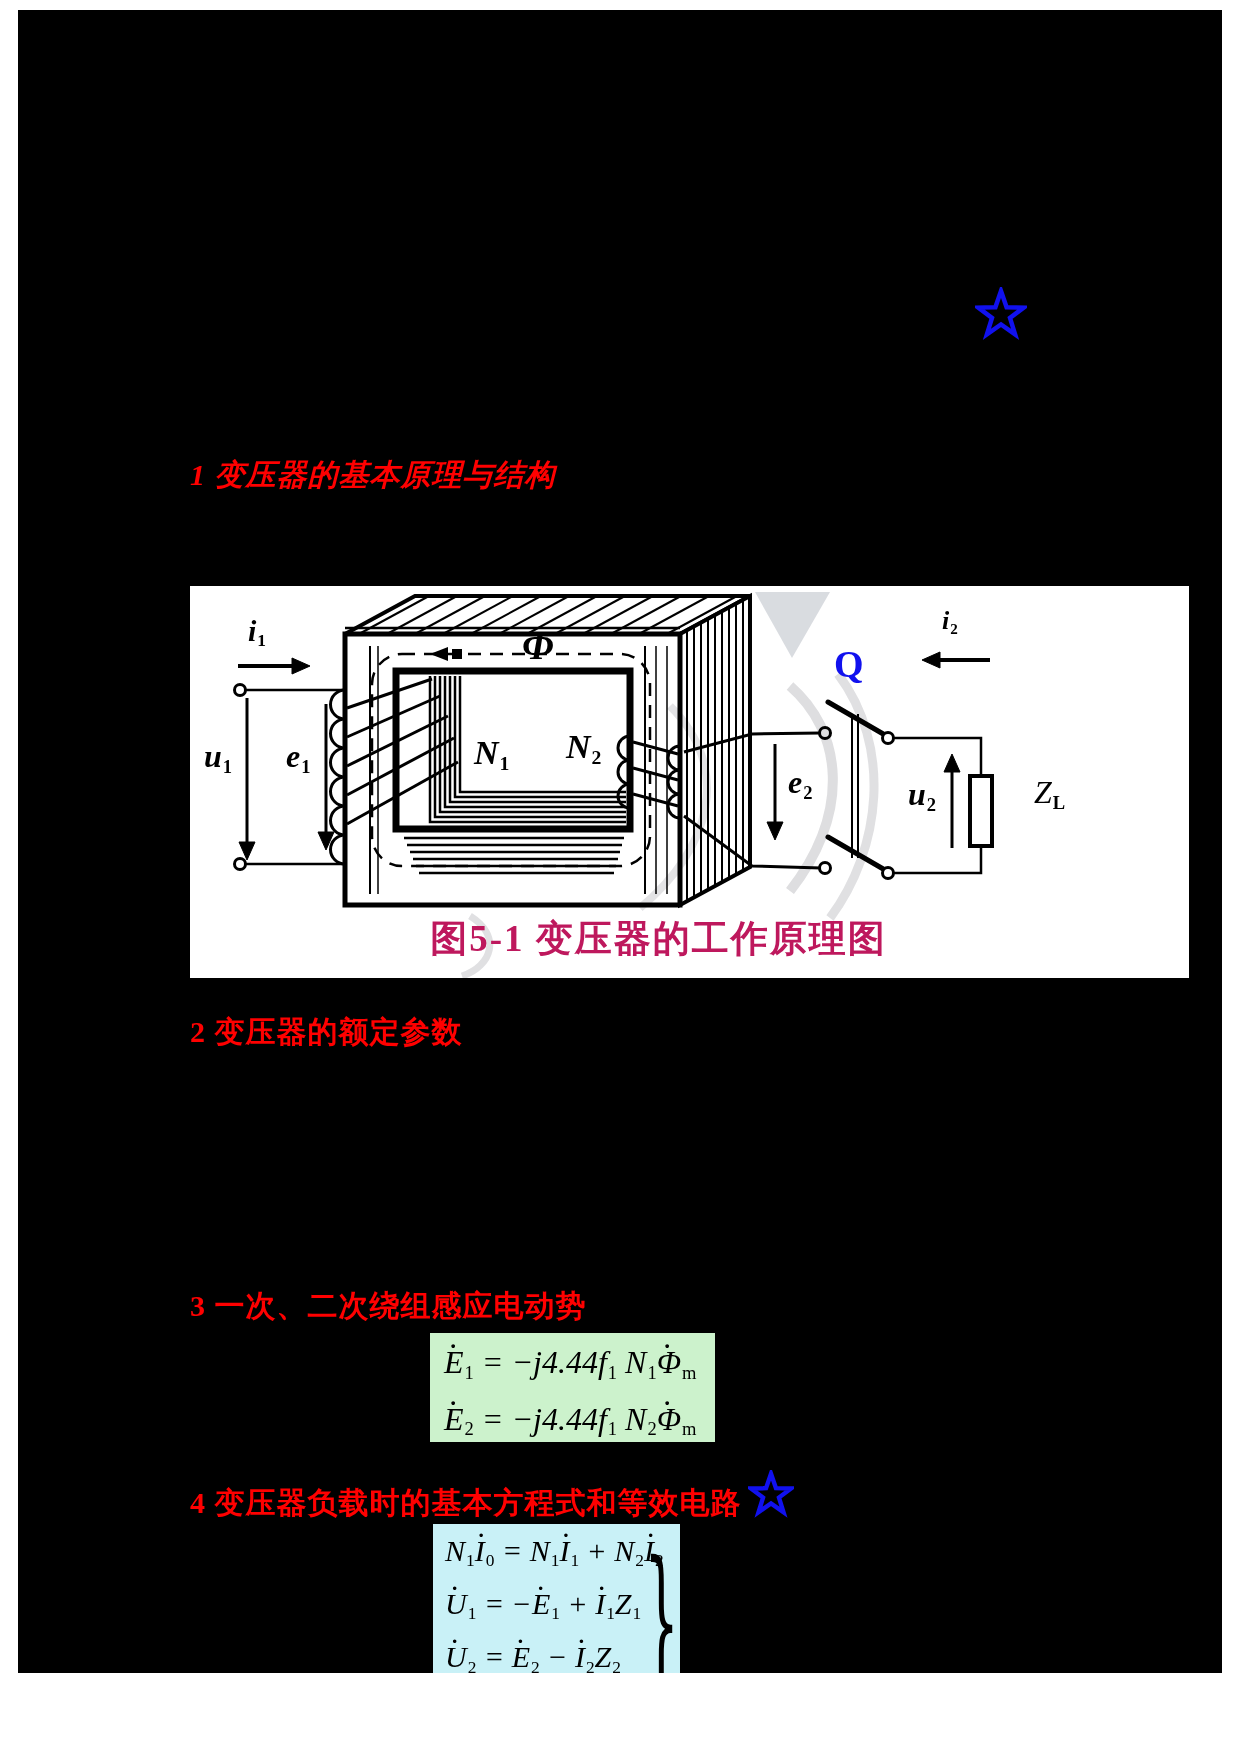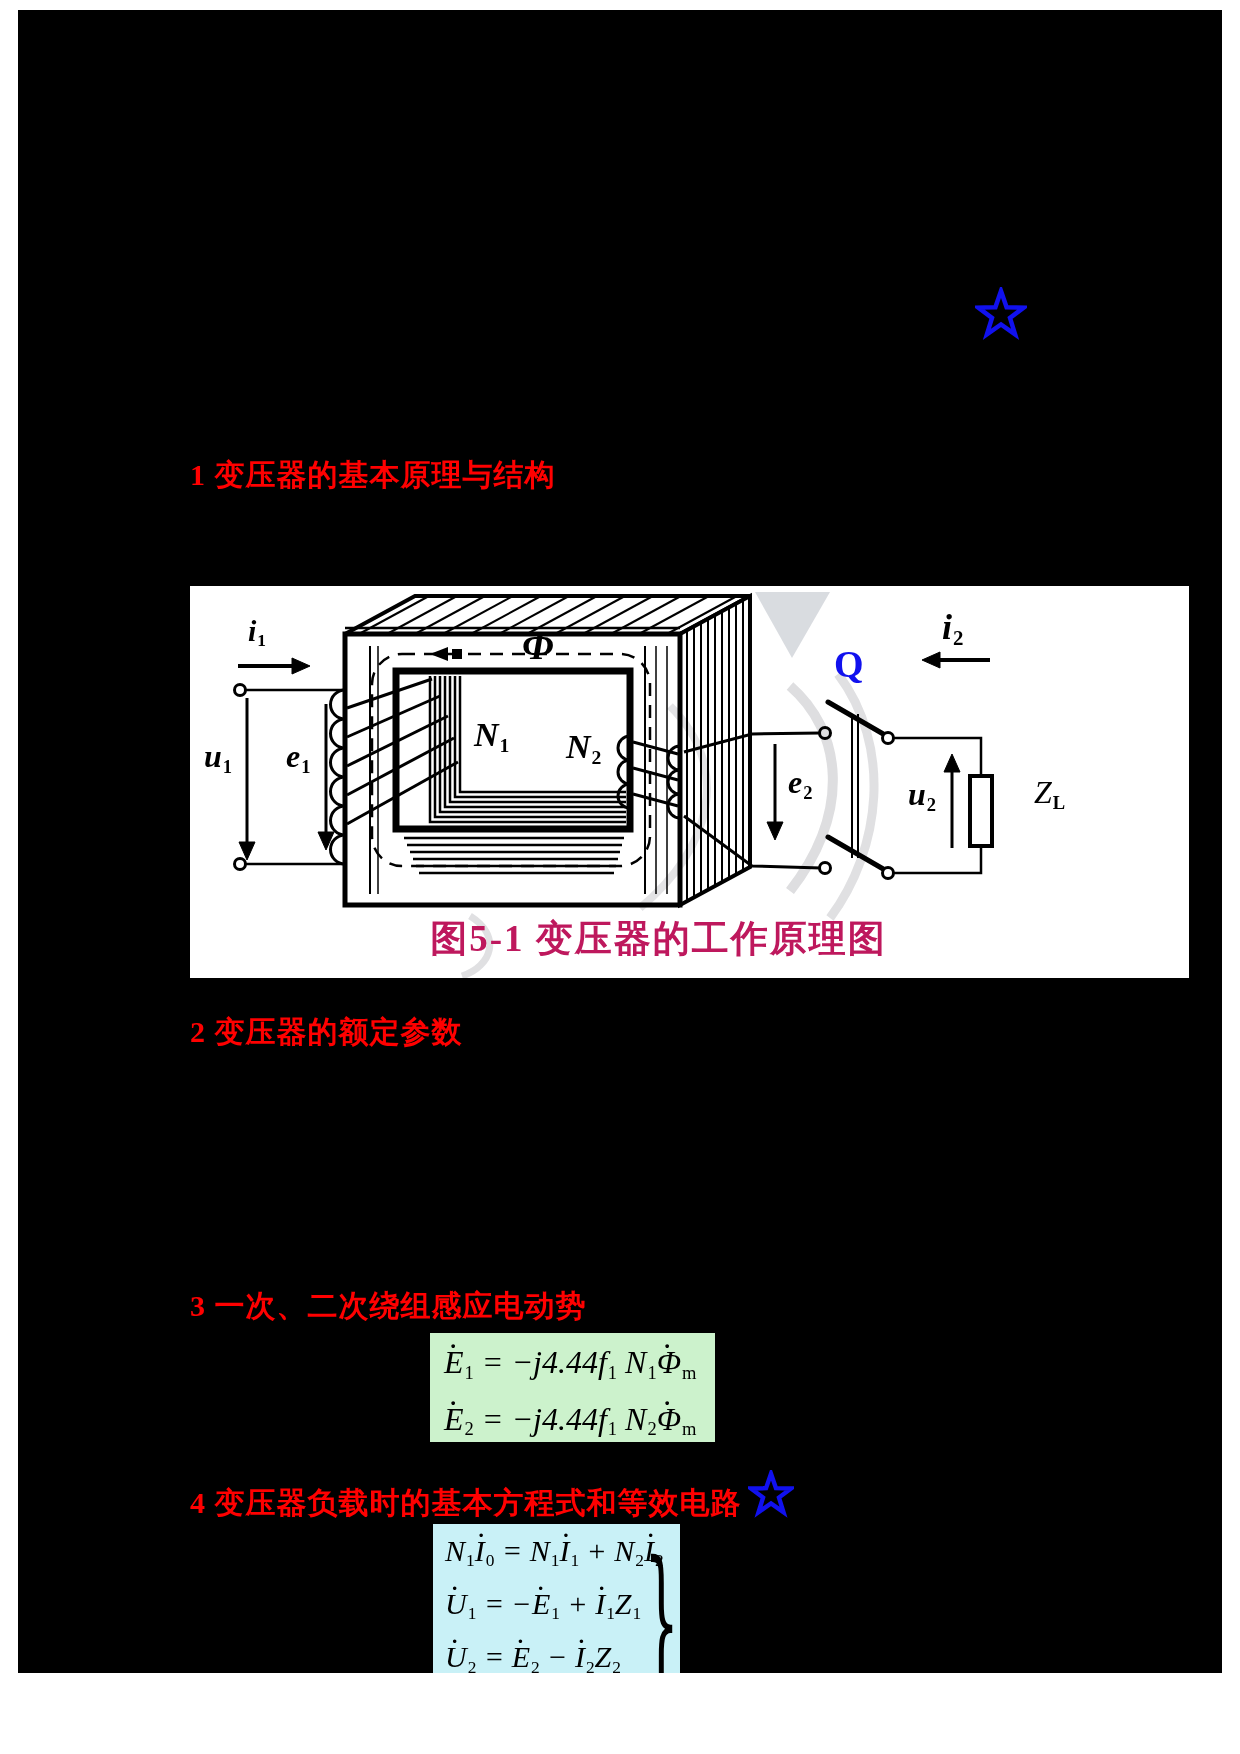--- a/index.html
+++ b/index.html
@@ -32,21 +32,21 @@
 <body>
 
 <div class="page">
 
   <div class="abs" style="left:957px;top:277px;width:52px;height:56px;">
     <svg width="52" height="56" viewBox="0 0 52 56">
       <polygon points="26,4 31.6,20.3 48.8,20.6 35,30.9 40.1,47.4 26,37.5 11.9,47.4 17,30.9 3.2,20.6 20.4,20.3" fill="none" stroke="#1111ee" stroke-width="4.5"></polygon>
     </svg>
   </div>
 
-  <div class="heading" style="top:445px;">1 变压器的基本原理与结构</div>
+  <div class="heading" style="top:445px;font-style:italic;">1 变压器的基本原理与结构</div>
 
   <div class="figure">
     <svg width="840" height="392" viewBox="0 0 840 392">
 
       <g stroke="#000" fill="none">
 
         <polygon points="155,48 225,10 560,10 490,48" stroke-width="4" fill="#fff"></polygon>
         <g stroke-width="2">
           <line x1="169" y1="48" x2="239" y2="10"></line>
             <line x1="197" y1="48" x2="267" y2="10"></line>
@@ -193,25 +193,25 @@
         <path d="M480,120 C542,182 522,262 450,322" stroke="#dadadd" stroke-width="8" fill="none"></path>
         <path d="M280,330 C312,350 302,380 272,390" stroke="#d6d6d9" stroke-width="7" fill="none"></path>
       </g>
     </svg>
 
     
     <div class="fig-label" style="left:58px;top:28px;font-size:30px;"><span class="fx"><span class="bb">i</span><sub>1</sub></span></div>
     <div class="fig-label" style="left:14px;top:152px;font-size:32px;"><span class="fx"><span class="bb">u</span><sub>1</sub></span></div>
     <div class="fig-label" style="left:96px;top:152px;font-size:32px;"><span class="fx"><span class="bb">e</span><sub>1</sub></span></div>
     <div class="fig-label" style="left:332px;top:36px;font-size:40px;"><span class="fx"><span class="bb">Φ</span></span></div>
-    <div class="fig-label" style="left:284px;top:130px;font-size:34px;"><span class="fx"><span class="bb">N</span><sub>1</sub></span></div>
+    <div class="fig-label" style="left:284px;top:148px;font-size:34px;"><span class="fx"><span class="bb">N</span><sub>1</sub></span></div>
     <div class="fig-label" style="left:376px;top:142px;font-size:34px;"><span class="fx"><span class="bb">N</span><sub>2</sub></span></div>
     <div class="fig-label" style="left:598px;top:178px;font-size:32px;"><span class="fx"><span class="bb">e</span><sub>2</sub></span></div>
     <div class="fig-label qlabel" style="left:644px;top:56px;font-size:38px;color:#1111ee;"><span class="fx rm"><span class="bb">Q</span></span></div>
-    <div class="fig-label" style="left:752px;top:20px;font-size:36px;"><span class="fx"><span class="bb">i</span><sub>2</sub></span></div>
+    <div class="fig-label" style="left:752px;top:20px;font-size:26px;"><span class="fx"><span class="bb">i</span><sub>2</sub></span></div>
     <div class="fig-label" style="left:718px;top:190px;font-size:32px;"><span class="fx"><span class="bb">u</span><sub>2</sub></span></div>
     <div class="fig-label" style="left:804px;top:188px;font-size:32px;font-weight:normal;margin-left:40px;"><span class="fx"><span class="bb">Z</span><sub>L</sub></span></div>
 
     <div class="caption">图5-1  变压器的工作原理图</div>
   </div>
 
   <div class="heading" style="top:1002px;">2  变压器的额定参数</div>
 
   <div class="heading" style="top:1264px;margin-top:12px;">3  一次、二次绕组感应电动势</div>
 

